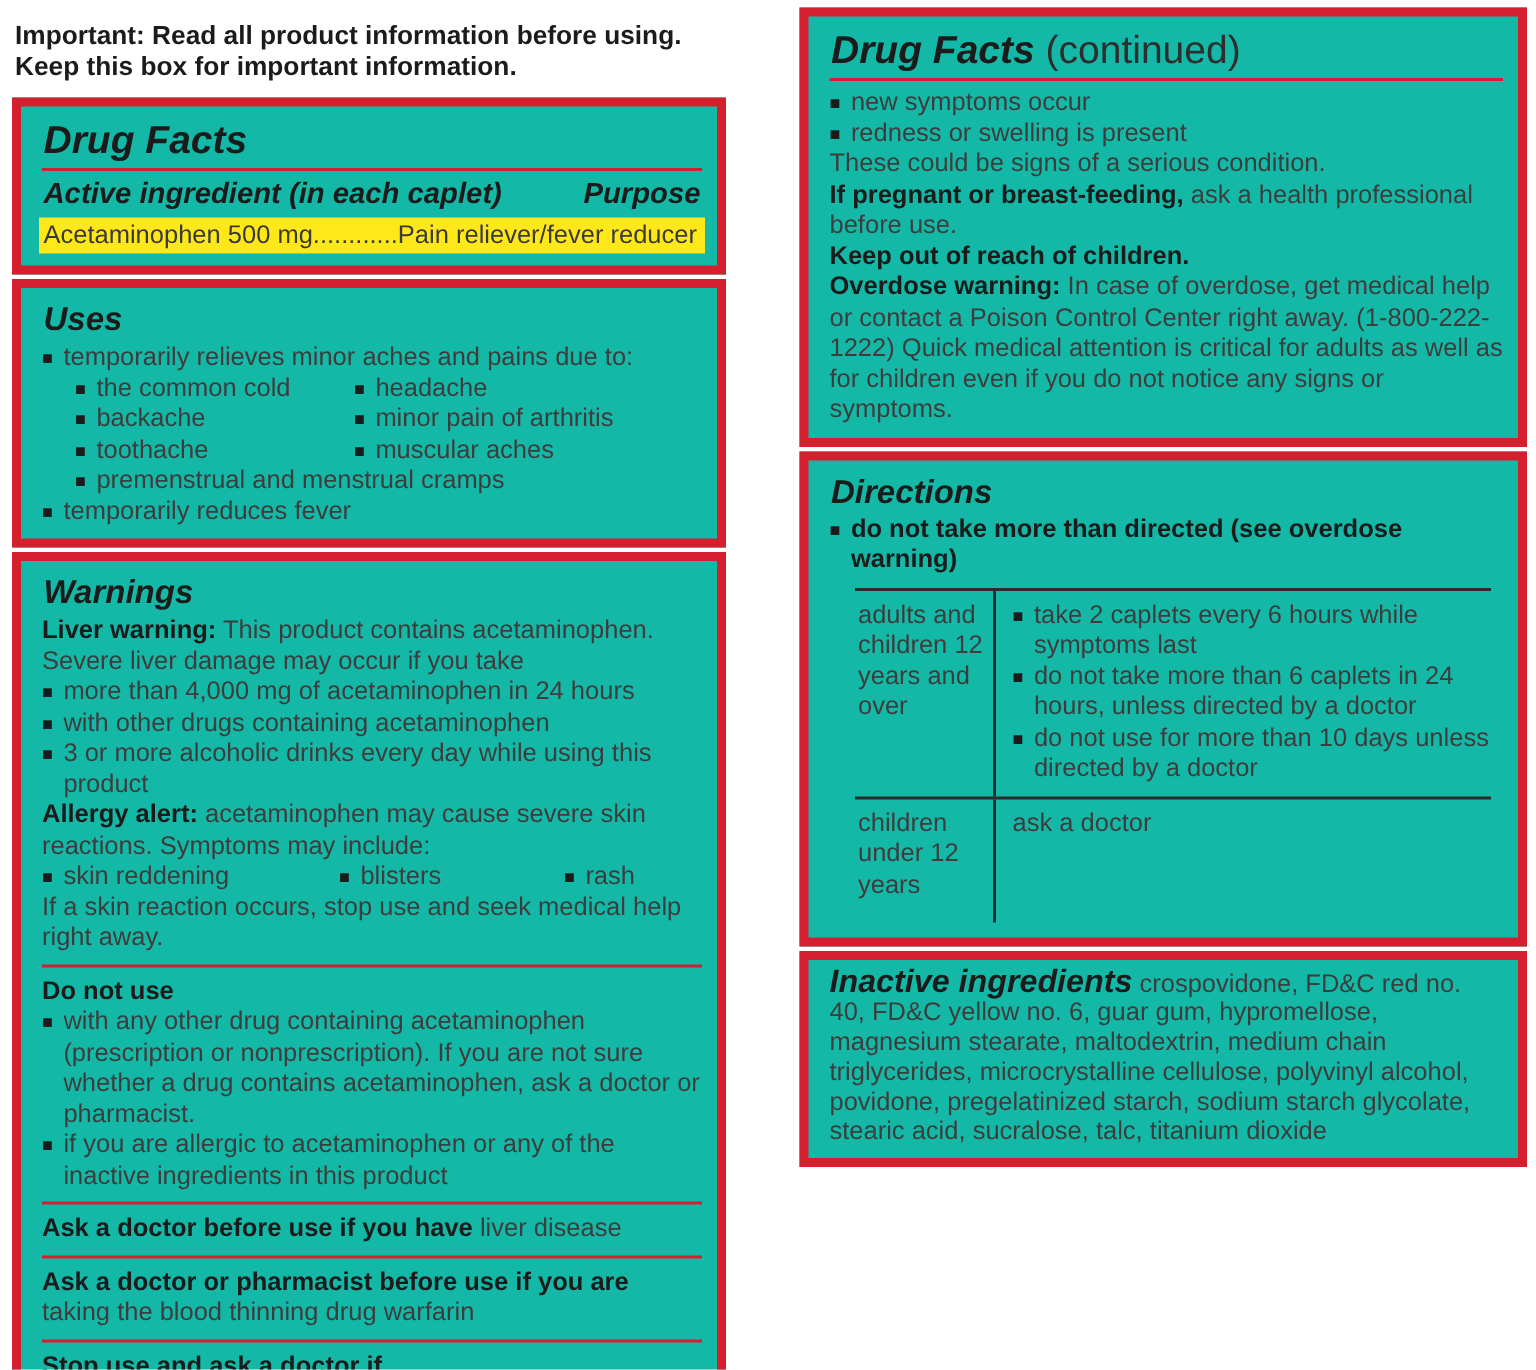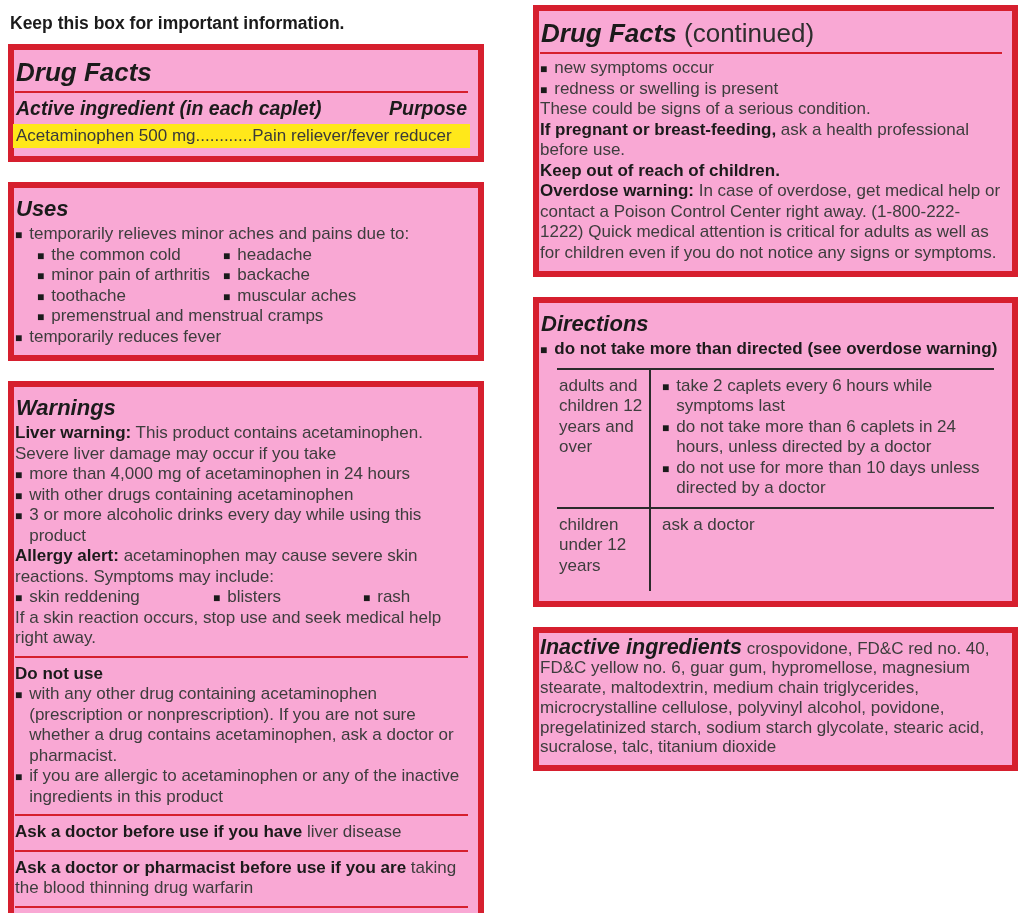--- a/index.html
+++ b/index.html
@@ -18,23 +18,23 @@
     -webkit-font-smoothing:antialiased;
   }
   .col{position:absolute;top:0;}
   .col-left{left:8px;width:476px;padding-top:13px;}
   .col-right{left:533px;width:485px;padding-top:5px;}
 
   .note{font-size:17.5px;line-height:21px;font-weight:bold;color:var(--ink);margin:0 0 10px 2px;}
 
   .box{
     border:6px solid var(--red);
-    background:#f9a8d4;
-    padding:5px 10px 8px 1px;
-    margin-bottom:20px;
+    background:#14b8a6;
+    padding:5px 10px 8px 14px;
+    margin-bottom:3px;
   }
   .df-title{font-size:26px;line-height:32px;font-style:italic;font-weight:bold;color:var(--ink);margin:1px 0 2px 1px;}
   .df-title .cont{font-style:normal;font-weight:normal;color:#2e2e2e;}
   .redline{border:none;border-top:2px solid var(--red);margin:3px 0 4px 0;}
 
   .active-row{display:flex;justify-content:space-between;align-items:baseline;
     font-size:19.5px;font-style:italic;font-weight:bold;color:var(--ink);margin:3px 1px 4px 1px;gap:28px;}
   .hl{background:var(--yellow);font-size:17px;line-height:23px;padding:0 2px 1px 3px;color:#3a3a3a;margin:0 -2px;}
 
   .sec-title{font-size:22px;line-height:27px;font-style:italic;font-weight:bold;color:var(--ink);margin:2px 0 2px 1px;}
@@ -66,41 +66,42 @@
 
   .inactive-p{font-size:17px;line-height:19.8px;}
   .inactive-p .ititle{font-size:21.5px;font-style:italic;font-weight:bold;color:var(--ink);}
 </style>
 </head>
 <body>
 
 <div class="col col-left">
 
   <div class="note">
+    <div>Important: Read all product information before using.</div>
     <div>Keep this box for important information.</div>
   </div>
 
   <div class="box">
     <div class="df-title">Drug Facts</div>
     <hr class="redline">
     <div class="active-row">
       <span>Active ingredient (in each caplet)</span>
       <span>Purpose</span>
     </div>
     <div class="hl">Acetaminophen 500 mg............Pain reliever/fever reducer</div>
   </div>
 
   <div class="box">
     <div class="sec-title">Uses</div>
     <div class="b">temporarily relieves minor aches and pains due to:</div>
     <div class="two-col">
       <div class="b">the common cold</div>
       <div class="b">headache</div>
+      <div class="b">backache</div>
       <div class="b">minor pain of arthritis</div>
-      <div class="b">backache</div>
       <div class="b">toothache</div>
       <div class="b">muscular aches</div>
     </div>
     <div class="b sub">premenstrual and menstrual cramps</div>
     <div class="b">temporarily reduces fever</div>
   </div>
 
   <div class="box warnings-box">
     <div class="sec-title">Warnings</div>
 

